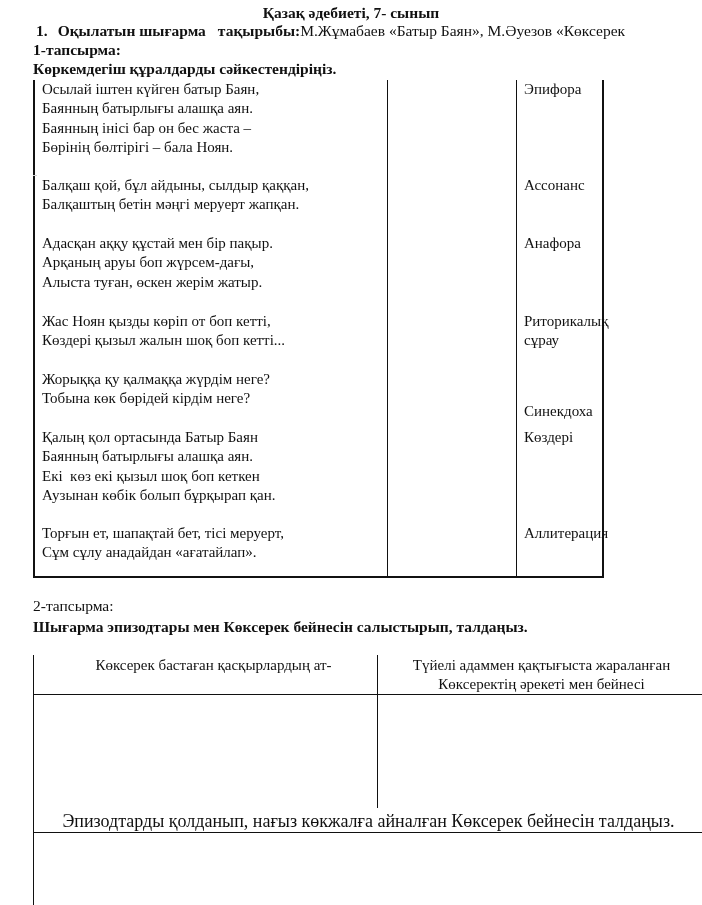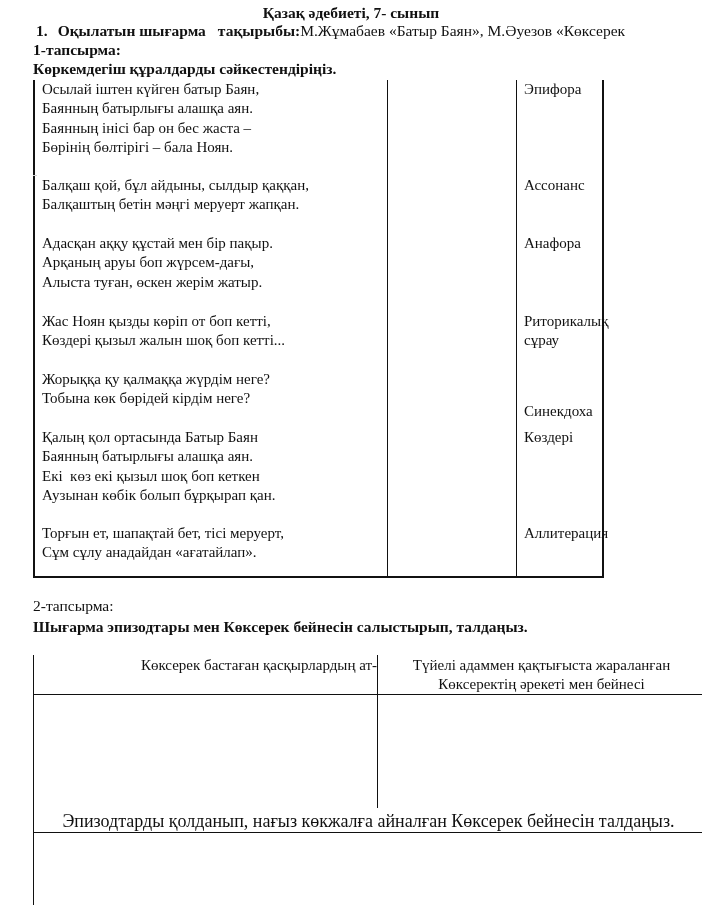--- a/index.html
+++ b/index.html
@@ -107,21 +107,21 @@
 Сұм сұлу анадайдан «ағатайлап».</div>
     <div class="answer-cell" style="left:354px;width:125px;top:0;height:52px;"></div>
     <div class="t1-device" style="top:0px;">Аллитерация</div>
   </div>
 </div>
 
 <div class="abs" id="task2-label">2-тапсырма:</div>
 <div class="abs" id="task2-instr">Шығарма эпизодтары мен Көксерек бейнесін салыстырып, талдаңыз.</div>
 
 <div id="table2">
-  <div class="t2-head" style="left:0;width:343px;text-align:right;">
+  <div class="t2-head" style="left:8px;width:343px;">
     <div>Көксерек бастаған қасқырлардың ат-</div>
   </div>
   <div class="t2-head" style="left:345px;width:325px;">
     <div>Түйелі адаммен қақтығыста жараланған</div>
     <div>Көксеректің әрекеті мен бейнесі</div>
   </div>
   <div class="t2-hline" style="top:39px;"></div>
   <div class="t2-vdiv"></div>
 
   <div class="answer-cell" style="left:0;width:342px;top:41px;height:112px;"></div>

